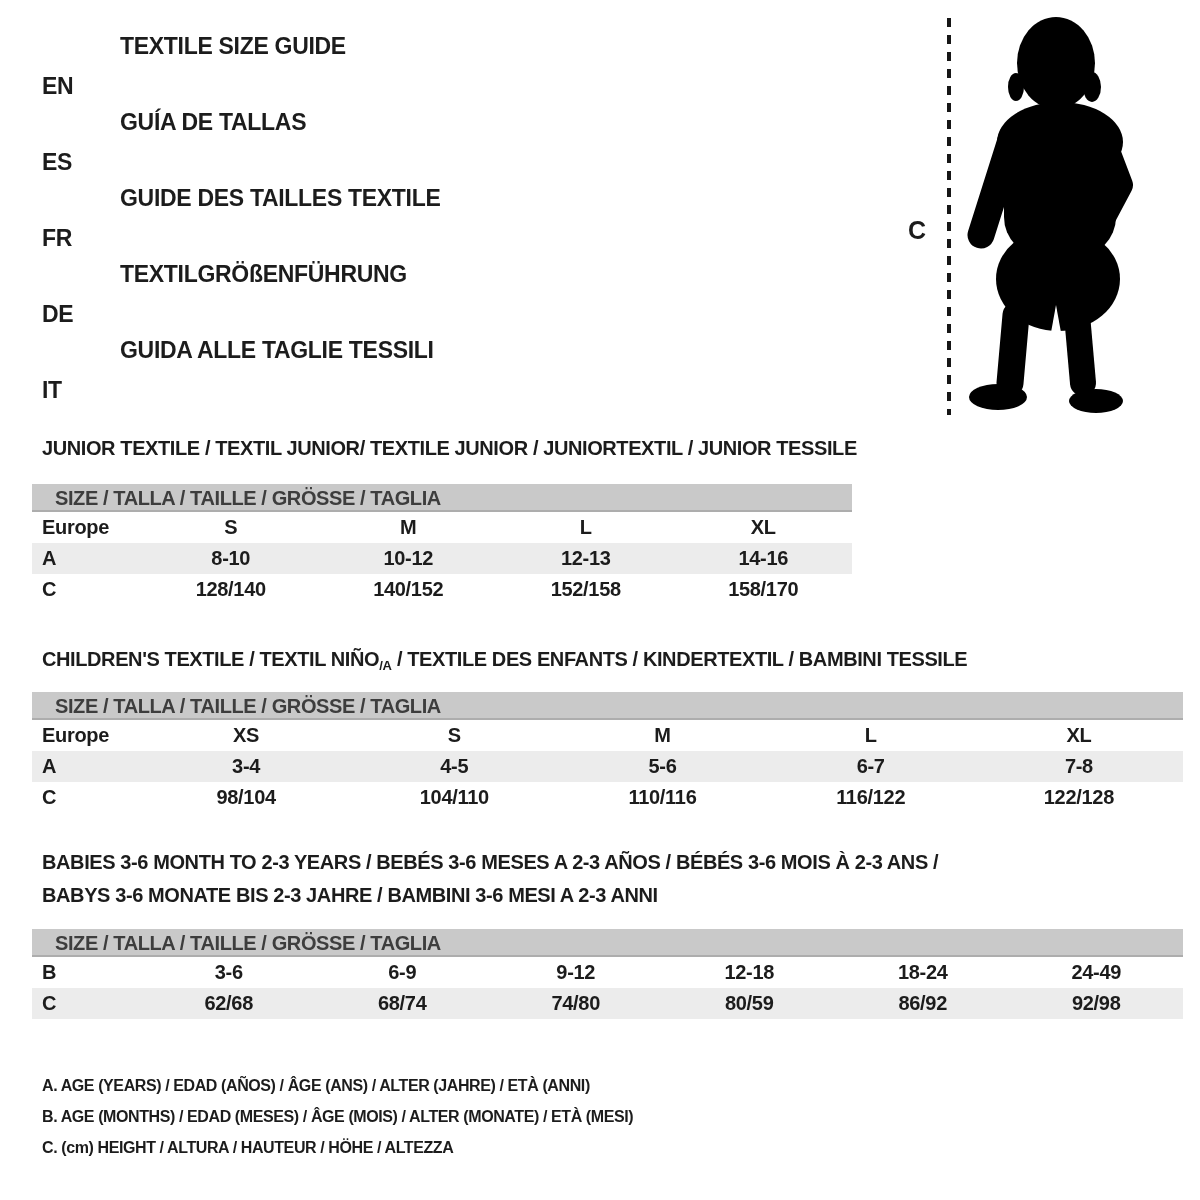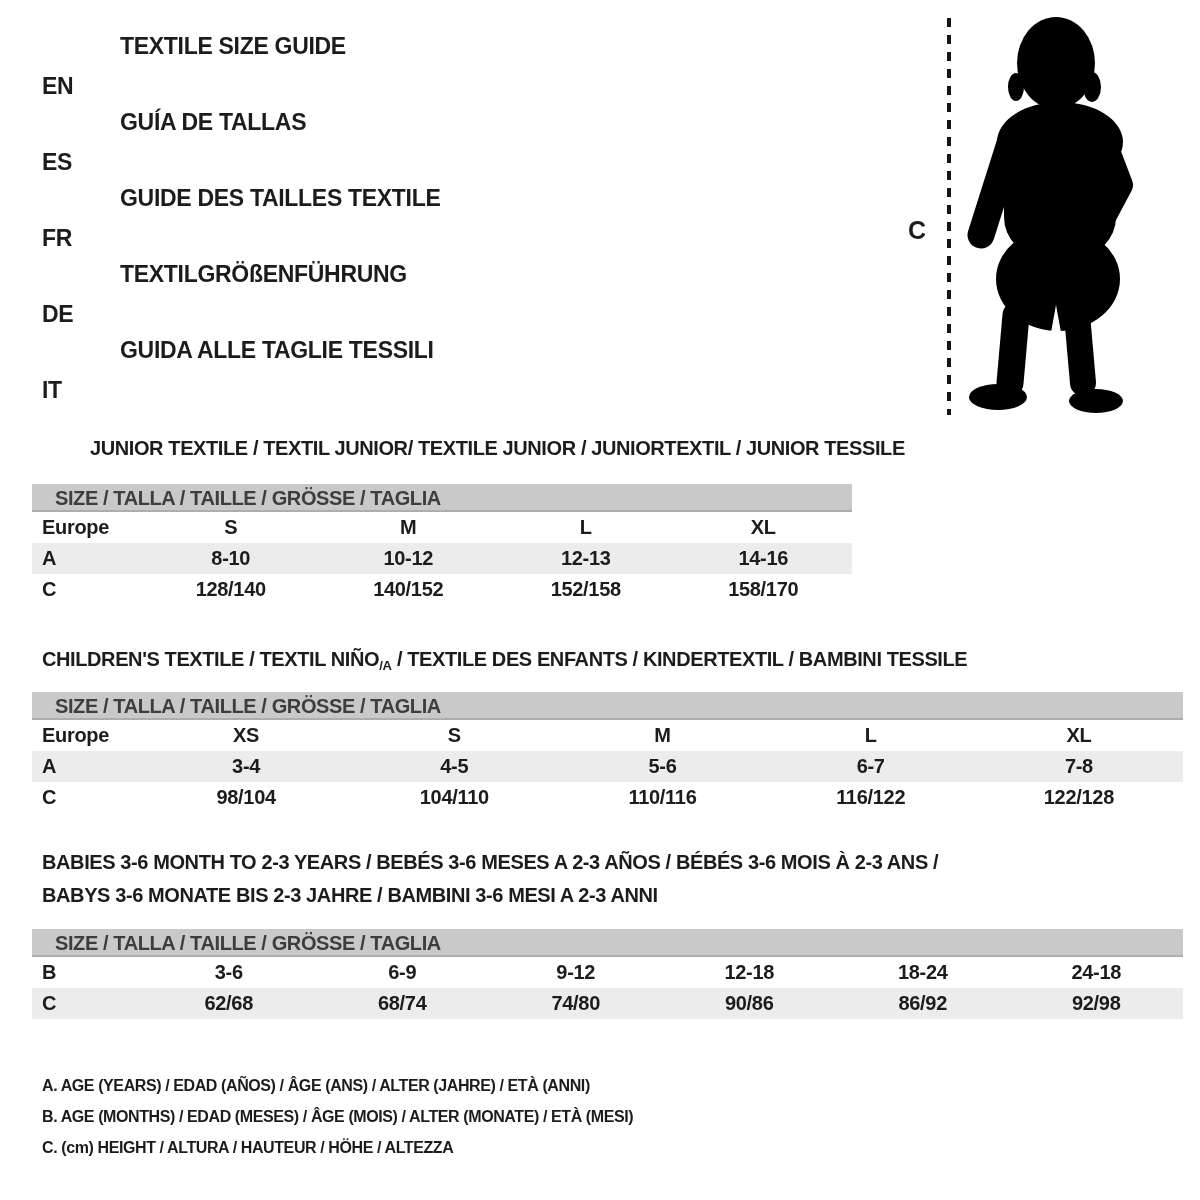--- a/index.html
+++ b/index.html
@@ -15,21 +15,21 @@
   .lang-title{white-space:nowrap;}
   
   .dash-line{
     position:absolute;left:947px;top:18px;width:4px;height:397px;
     background:repeating-linear-gradient(to bottom,#161616 0 9px,transparent 9px 17px);
   }
   .figure-label{position:absolute;left:908px;top:216px;font-size:25px;}
   .baby-svg{position:absolute;left:964px;top:17px;width:170px;height:402px;}
   
   .section-heading{position:absolute;left:42px;font-size:20px;letter-spacing:-0.4px;white-space:nowrap;}
-  .heading-junior{top:437px;margin-left:48px;}
+  .heading-junior{top:437px;}
   .heading-children{top:648px;}
   .heading-babies{top:846px;line-height:33px;}
   .sub-inline{font-size:13px;position:relative;top:4px;letter-spacing:-0.2px;}
   
   .table{position:absolute;left:32px;}
   .t-junior{top:484px;width:820px;}
   .t-children{top:692px;width:1151px;}
   .t-babies{top:929px;width:1151px;}
   .size-bar{
     height:28px;background:#c9c9c9;border-bottom:2px solid #adadad;
@@ -170,28 +170,28 @@
   <div class="table t-babies cols-6">
     <div class="size-bar">SIZE / TALLA / TAILLE / GRÖSSE / TAGLIA</div>
     <div>
         <div class="trow">
           <div class="cell-label">B</div>
           <div class="cell">3-6</div>
           <div class="cell">6-9</div>
           <div class="cell">9-12</div>
           <div class="cell">12-18</div>
           <div class="cell">18-24</div>
-          <div class="cell">24-18</div>
+          <div class="cell">24-49</div>
         </div>
         <div class="trow shaded">
           <div class="cell-label">C</div>
           <div class="cell">62/68</div>
           <div class="cell">68/74</div>
           <div class="cell">74/80</div>
-          <div class="cell">90/86</div>
+          <div class="cell">80/59</div>
           <div class="cell">86/92</div>
           <div class="cell">92/98</div>
         </div>
       </div>
   </div>
 
   <div class="legend">
     <div>A. AGE (YEARS) / EDAD (AÑOS) / ÂGE (ANS) / ALTER (JAHRE) / ETÀ (ANNI)</div>
     <div>B. AGE (MONTHS) / EDAD (MESES) / ÂGE (MOIS) / ALTER (MONATE) / ETÀ (MESI)</div>
     <div>C. (cm) HEIGHT / ALTURA / HAUTEUR / HÖHE / ALTEZZA</div>

